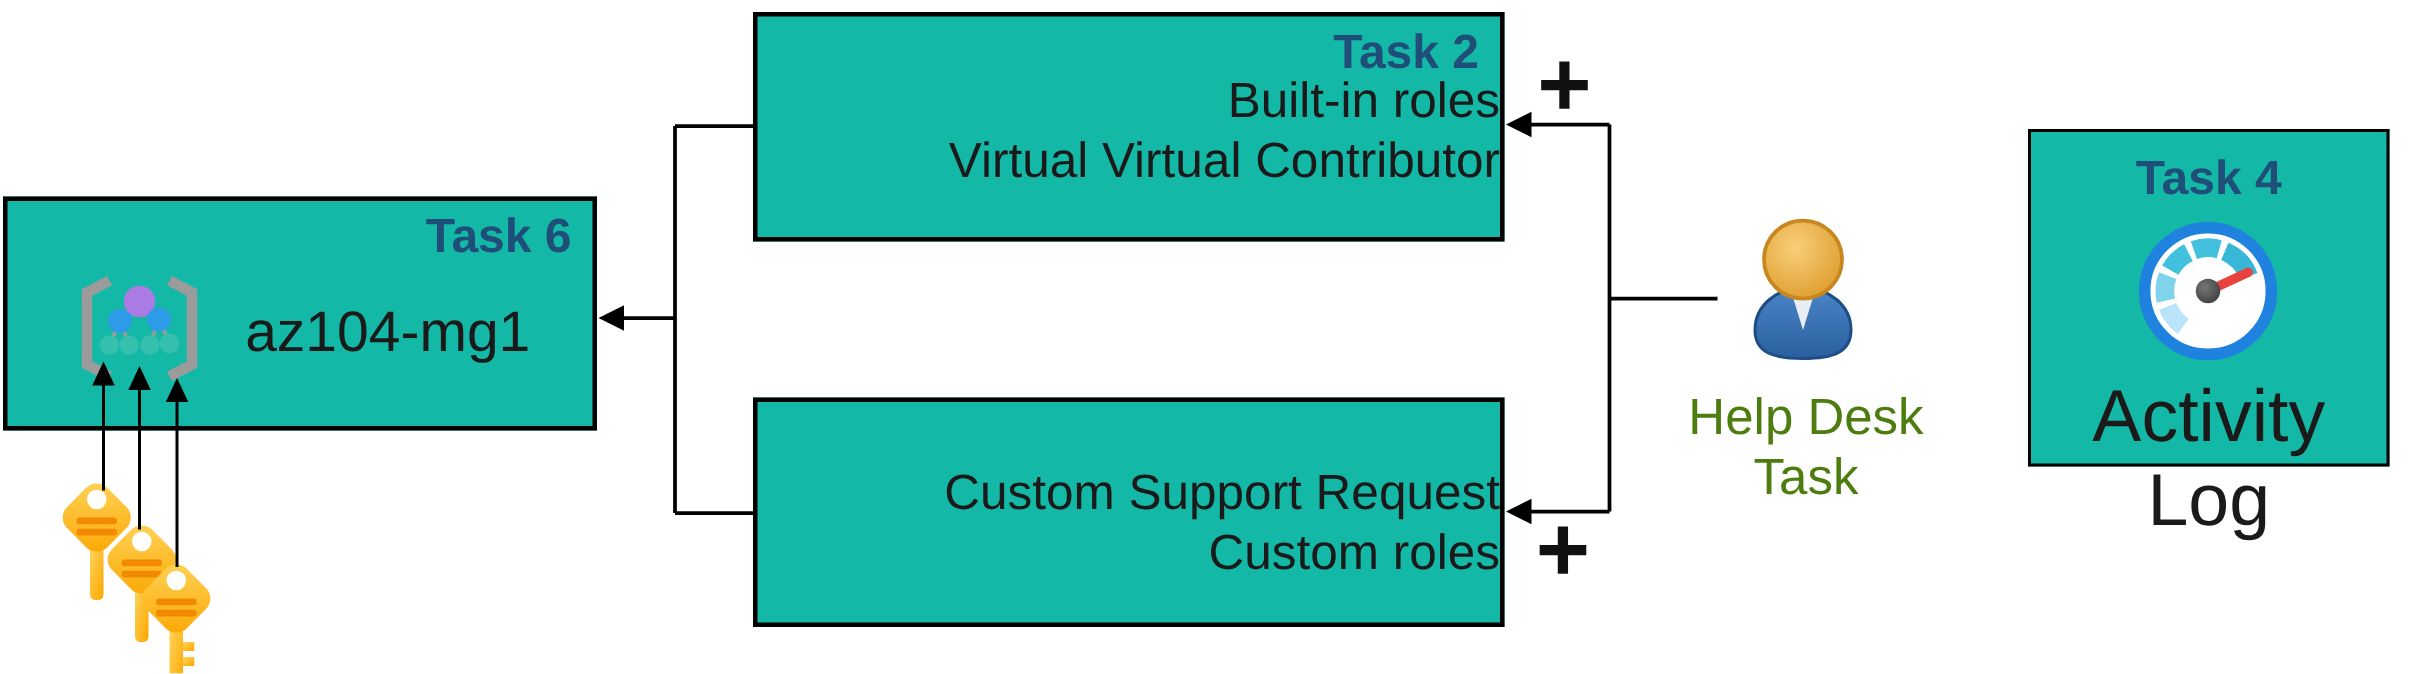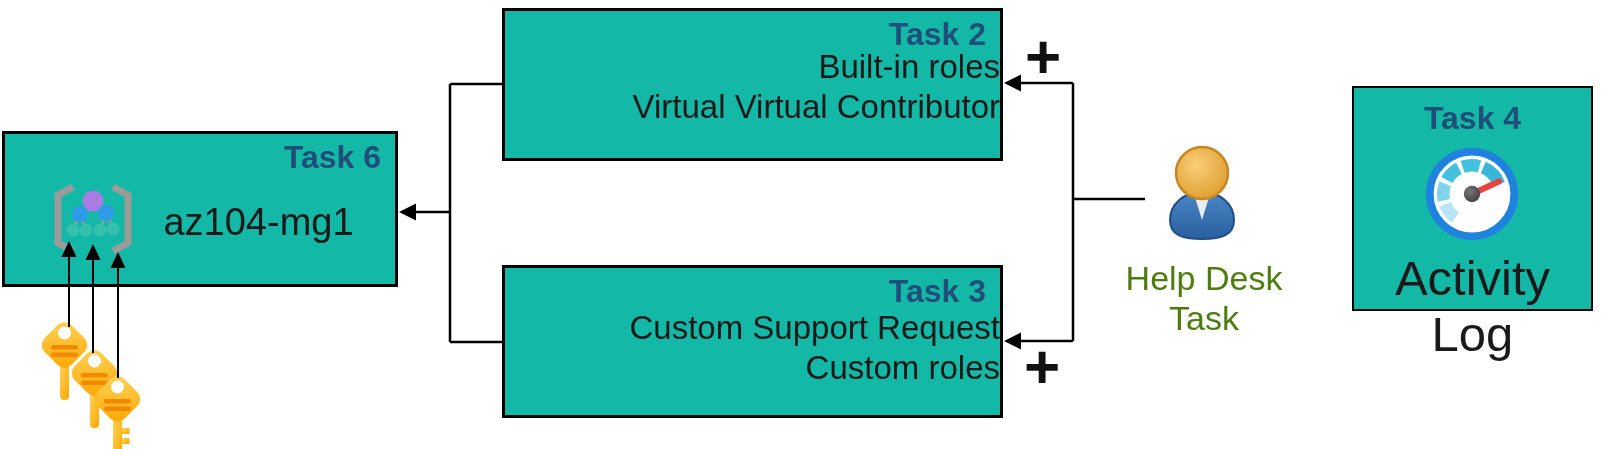--- a/index.html
+++ b/index.html
@@ -119,21 +119,20 @@
 
   <div class="box box-task2">
     <div class="task-label">Task 2</div>
     <div class="two-line">
       <div>Built-in roles</div>
       <div>Virtual Virtual Contributor</div>
     </div>
   </div>
 
   <div class="box box-task3">
-    <div class="task-label">Task 3</div>
     <div class="two-line">
       <div>Custom Support Request</div>
       <div>Custom roles</div>
     </div>
   </div>
 
   <div class="box box-task4">
     <div class="t4-label">Task 4</div>
     <div class="gauge-icon">
       <svg width="96" height="96" viewBox="0 0 100 100">

